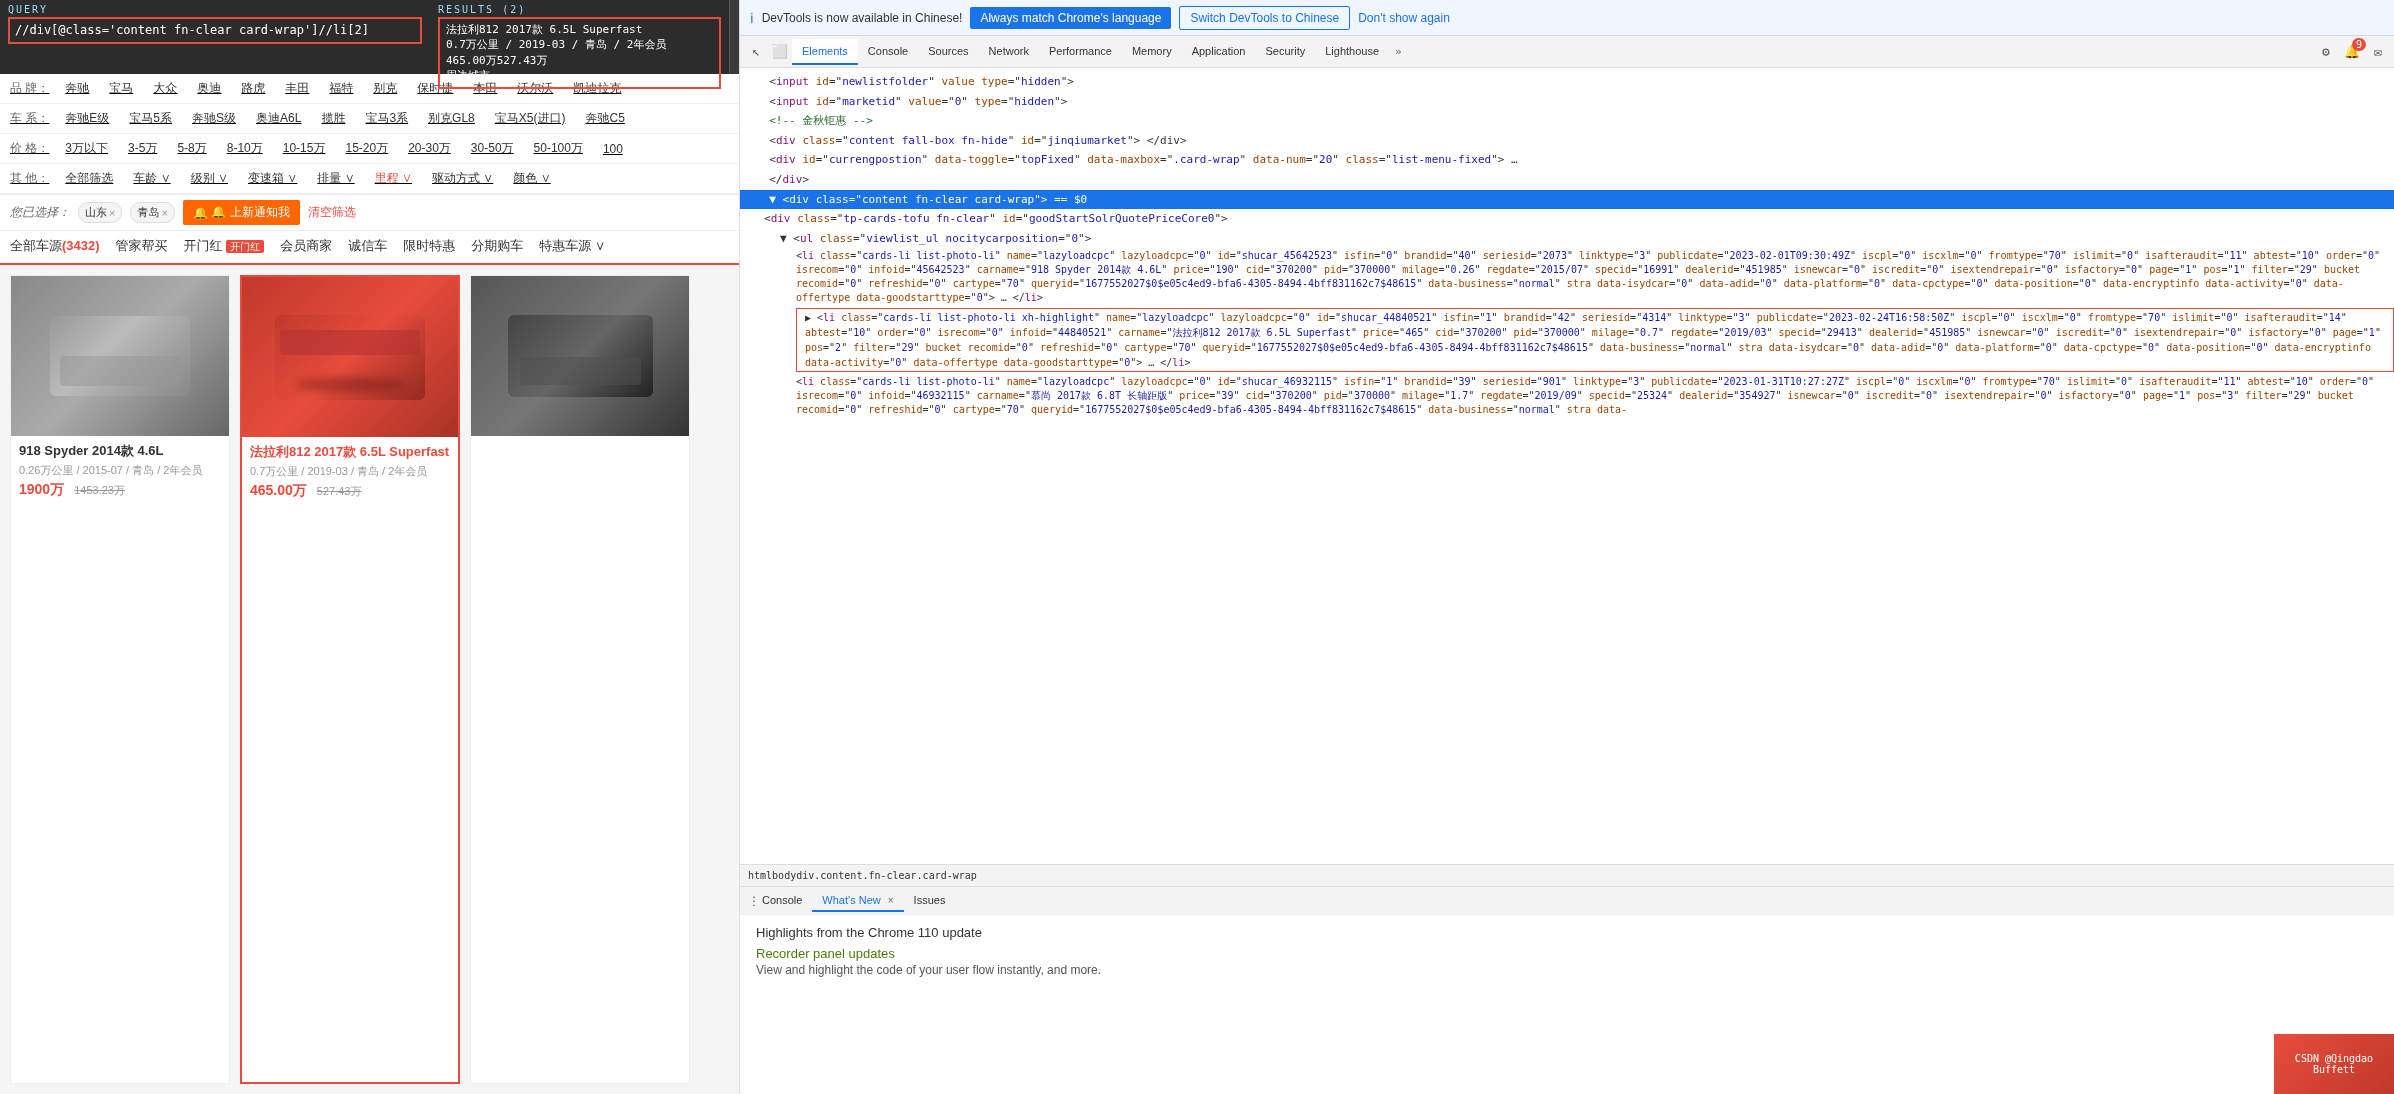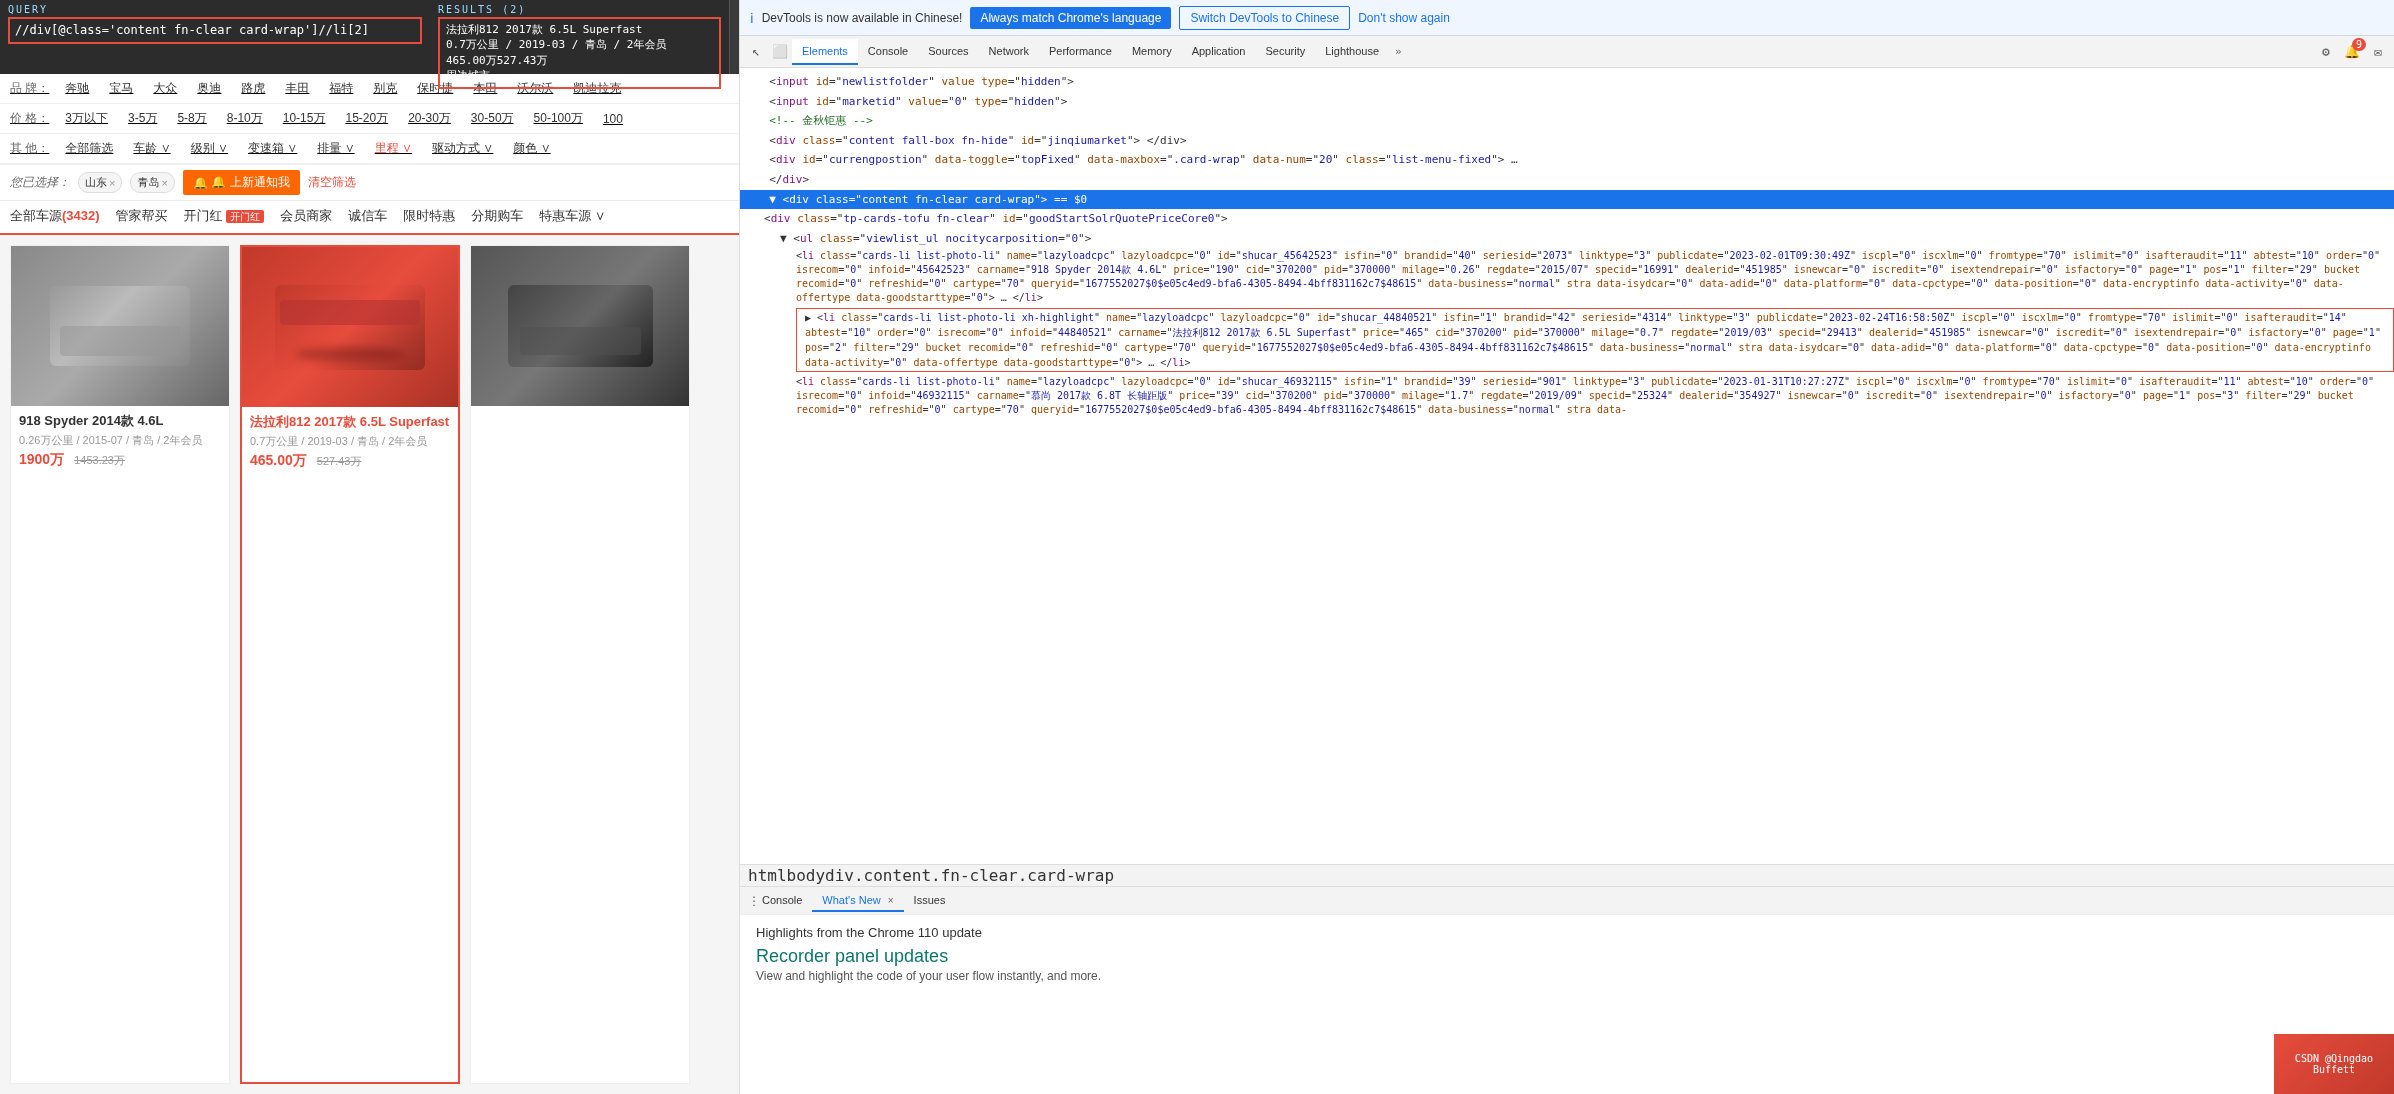--- a/index.html
+++ b/index.html
@@ -257,21 +257,21 @@
     .attr-value { color: #1a1aa6; }
     .comment { color: #236e25; }
     .punct { color: #333; }
     .equals-sign { color: #e74c3c; }
 
     
     .breadcrumb-bar {
       background: #f3f3f3;
       border-top: 1px solid #ddd;
       padding: 3px 8px;
-      font-size: 16px;
+      font-size: 10px;
       color: #666;
       display: flex;
       gap: 0;
       align-items: center;
       height: 22px;
       font-family: monospace;
     }
     .breadcrumb-item { color: #333; cursor: pointer; }
 
     
@@ -299,21 +299,21 @@
 
     
     .whats-new-panel {
       background: #fff;
       padding: 10px 16px;
       border-top: 1px solid #eee;
       height: 180px;
       overflow: hidden;
     }
     .whats-new-title { font-size: 13px; color: #333; margin-bottom: 6px; font-family: Arial, sans-serif; }
-    .recorder-link { color: #0f766e; font-size: 18px; cursor: pointer; font-family: Arial, sans-serif; text-decoration: none; }
+    .recorder-link { color: #4d7c0f; font-size: 13px; cursor: pointer; font-family: Arial, sans-serif; text-decoration: none; }
     .recorder-desc { color: #555; font-size: 12px; font-family: Arial, sans-serif; margin-top: 2px; }
     .csdn-badge {
       position: absolute;
       bottom: 0;
       right: 0;
       width: 120px;
       height: 60px;
       background: linear-gradient(135deg, #e74c3c, #c0392b);
       color: #fff;
       font-size: 10px;
@@ -400,20 +400,32 @@
       <span class="filter-item">大众</span>
       <span class="filter-item">奥迪</span>
       <span class="filter-item">路虎</span>
       <span class="filter-item">丰田</span>
       <span class="filter-item">福特</span>
       <span class="filter-item">别克</span>
       <span class="filter-item">保时捷</span>
       <span class="filter-item">本田</span>
       <span class="filter-item">沃尔沃</span>
       <span class="filter-item">凯迪拉克</span>
+    </div>
+    <div class="filter-row">
+      <span class="filter-label">车  系：</span>
+      <span class="filter-item">奔驰E级</span>
+      <span class="filter-item">宝马5系</span>
+      <span class="filter-item">奔驰S级</span>
+      <span class="filter-item">奥迪A6L</span>
+      <span class="filter-item">揽胜</span>
+      <span class="filter-item">宝马3系</span>
+      <span class="filter-item">别克GL8</span>
+      <span class="filter-item">宝马X5(进口)</span>
+      <span class="filter-item">奔驰C5</span>
     </div>
     <div class="filter-row">
       <span class="filter-label">价  格：</span>
       <span class="filter-item">3万以下</span>
       <span class="filter-item">3-5万</span>
       <span class="filter-item">5-8万</span>
       <span class="filter-item">8-10万</span>
       <span class="filter-item">10-15万</span>
       <span class="filter-item">15-20万</span>
       <span class="filter-item">20-30万</span>

